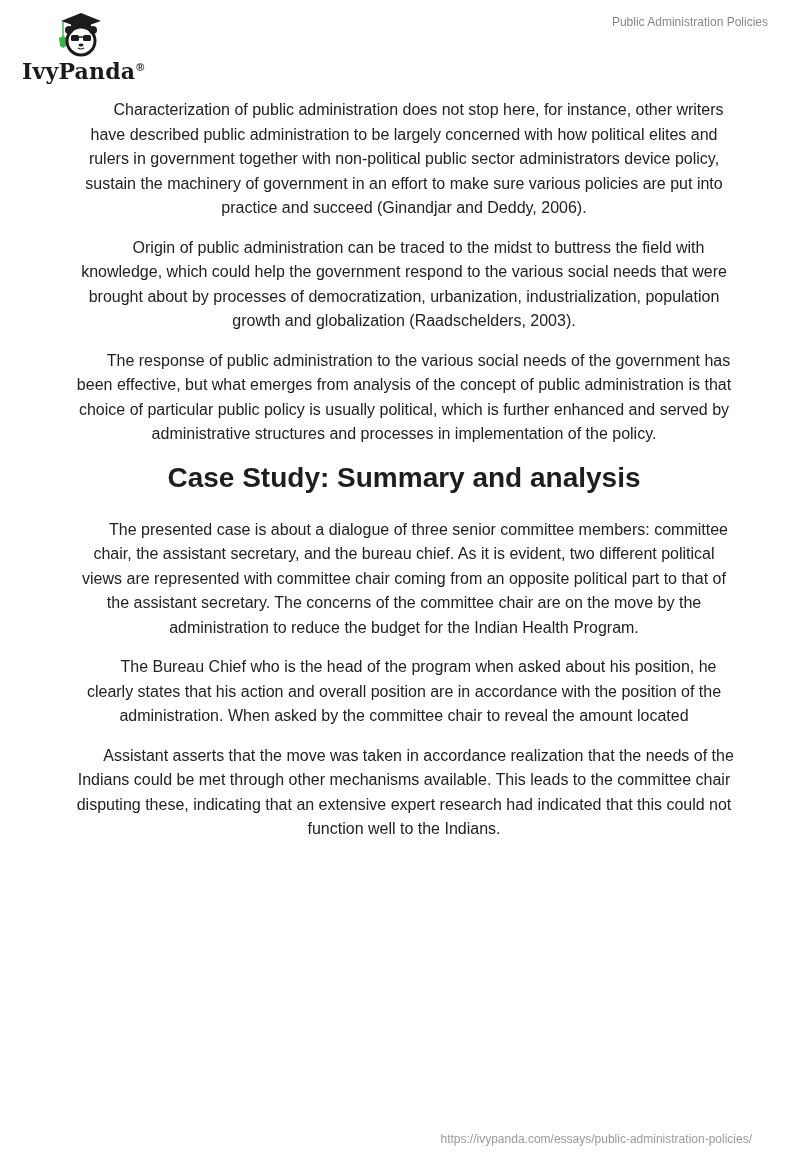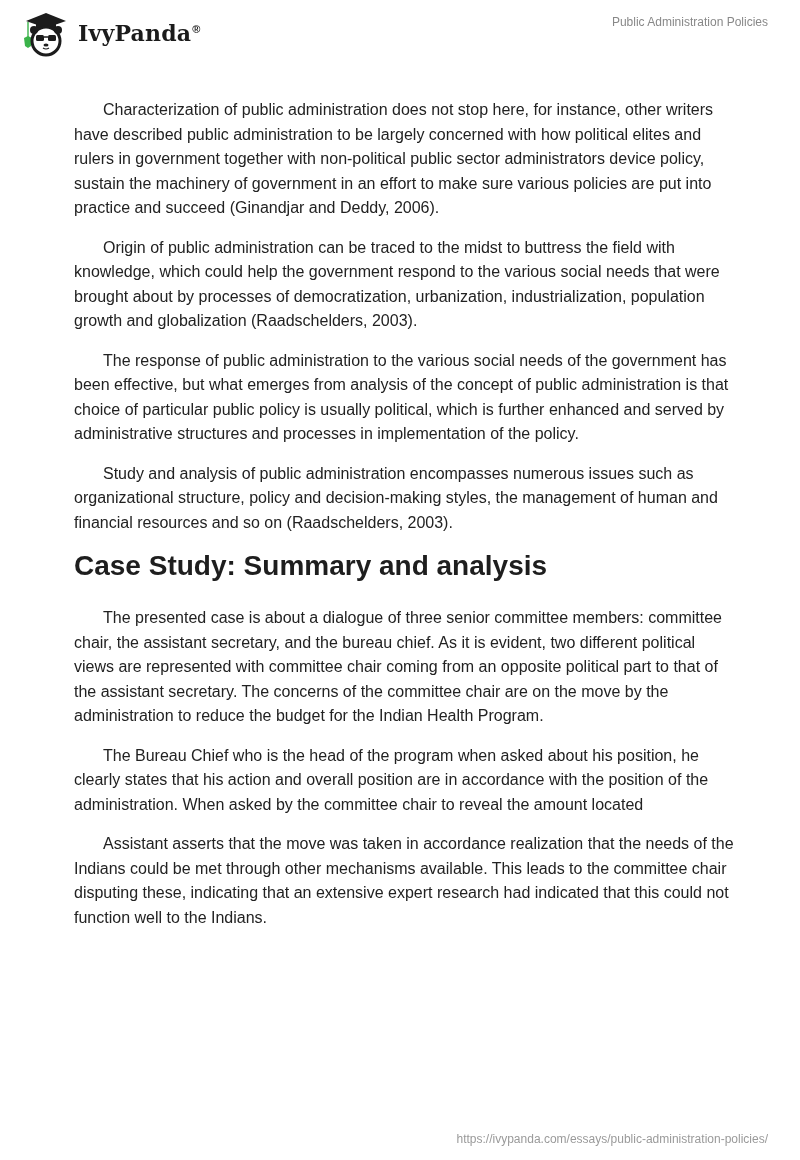--- a/index.html
+++ b/index.html
@@ -18,20 +18,21 @@
     .header {
       position: absolute;
       left: 0; top: 0;
       width: 800px; height: 60px;
     }
     .logo {
       position: absolute;
       left: 18px; top: 8px;
       display: flex;
       align-items: center;
+      flex-direction: column;
     }
     .logo-mark {
       width: 56px; height: 50px;
       display: block;
     }
     .logo-text {
       font-family: "DejaVu Serif", serif;
       font-weight: bold;
       font-size: 22px;
       color: #1b1b1b;
@@ -48,38 +49,39 @@
     .doc-title {
       position: absolute;
       right: 32px; top: 15px;
       font-size: 12px;
       color: #888888;
     }
     .content {
       position: absolute;
       left: 74px; top: 98px;
       width: 660px;
+      text-align: center;
     }
     .content p {
       margin: 0 0 15px 0;
       font-size: 16px;
       line-height: 24.5px;
       text-indent: 29px;
       color: #222222;
     }
     .content h2 {
       font-size: 28px;
       font-weight: bold;
       margin: 15px 0 24px 0;
       line-height: 32px;
       color: #1e1e1e;
     }
     .footer-url {
       position: absolute;
-      right: 32px; top: 1132px;
+      right: 48px; top: 1132px;
       font-size: 12px;
       color: #9a9a9a;
     }
   </style>
 </head>
 <body>
 
 <div class="header">
   <div class="logo">
     <svg class="logo-mark" viewBox="0 0 56 50" xmlns="http://www.w3.org/2000/svg">
@@ -103,20 +105,19 @@
     </svg>
     <span class="logo-text"><span>IvyPanda</span><span class="logo-reg">®</span></span>
   </div>
   <div class="doc-title">Public Administration Policies</div>
 </div>
 
 <div class="content">
   <p>Characterization of public administration does not stop here, for instance, other writers have described public administration to be largely concerned with how political elites and rulers in government together with non-political public sector administrators device policy, sustain the machinery of government in an effort to make sure various policies are put into practice and succeed (Ginandjar and Deddy, 2006).</p>
   <p>Origin of public administration can be traced to the midst to buttress the field with knowledge, which could help the government respond to the various social needs that were brought about by processes of democratization, urbanization, industrialization, population growth and globalization (Raadschelders, 2003).</p>
   <p>The response of public administration to the various social needs of the government has been effective, but what emerges from analysis of the concept of public administration is that choice of particular public policy is usually political, which is further enhanced and served by administrative structures and processes in implementation of the policy.</p>
-  <p>Study and analysis of public administration encompasses numerous issues such as organizational structure, policy and decision-making styles, the management of human and financial resources and so on (Raadschelders, 2003).</p>
   <h2>Case Study: Summary and analysis</h2>
   <p>The presented case is about a dialogue of three senior committee members: committee chair, the assistant secretary, and the bureau chief. As it is evident, two different political views are represented with committee chair coming from an opposite political part to that of the assistant secretary. The concerns of the committee chair are on the move by the administration to reduce the budget for the Indian Health Program.</p>
   <p>The Bureau Chief who is the head of the program when asked about his position, he clearly states that his action and overall position are in accordance with the position of the administration. When asked by the committee chair to reveal the amount located</p>
   <p>Assistant asserts that the move was taken in accordance realization that the needs of the Indians could be met through other mechanisms available. This leads to the committee chair disputing these, indicating that an extensive expert research had indicated that this could not function well to the Indians.</p>
 </div>
 
 <div class="footer-url">https://ivypanda.com/essays/public-administration-policies/</div>
 
 </body></html>

